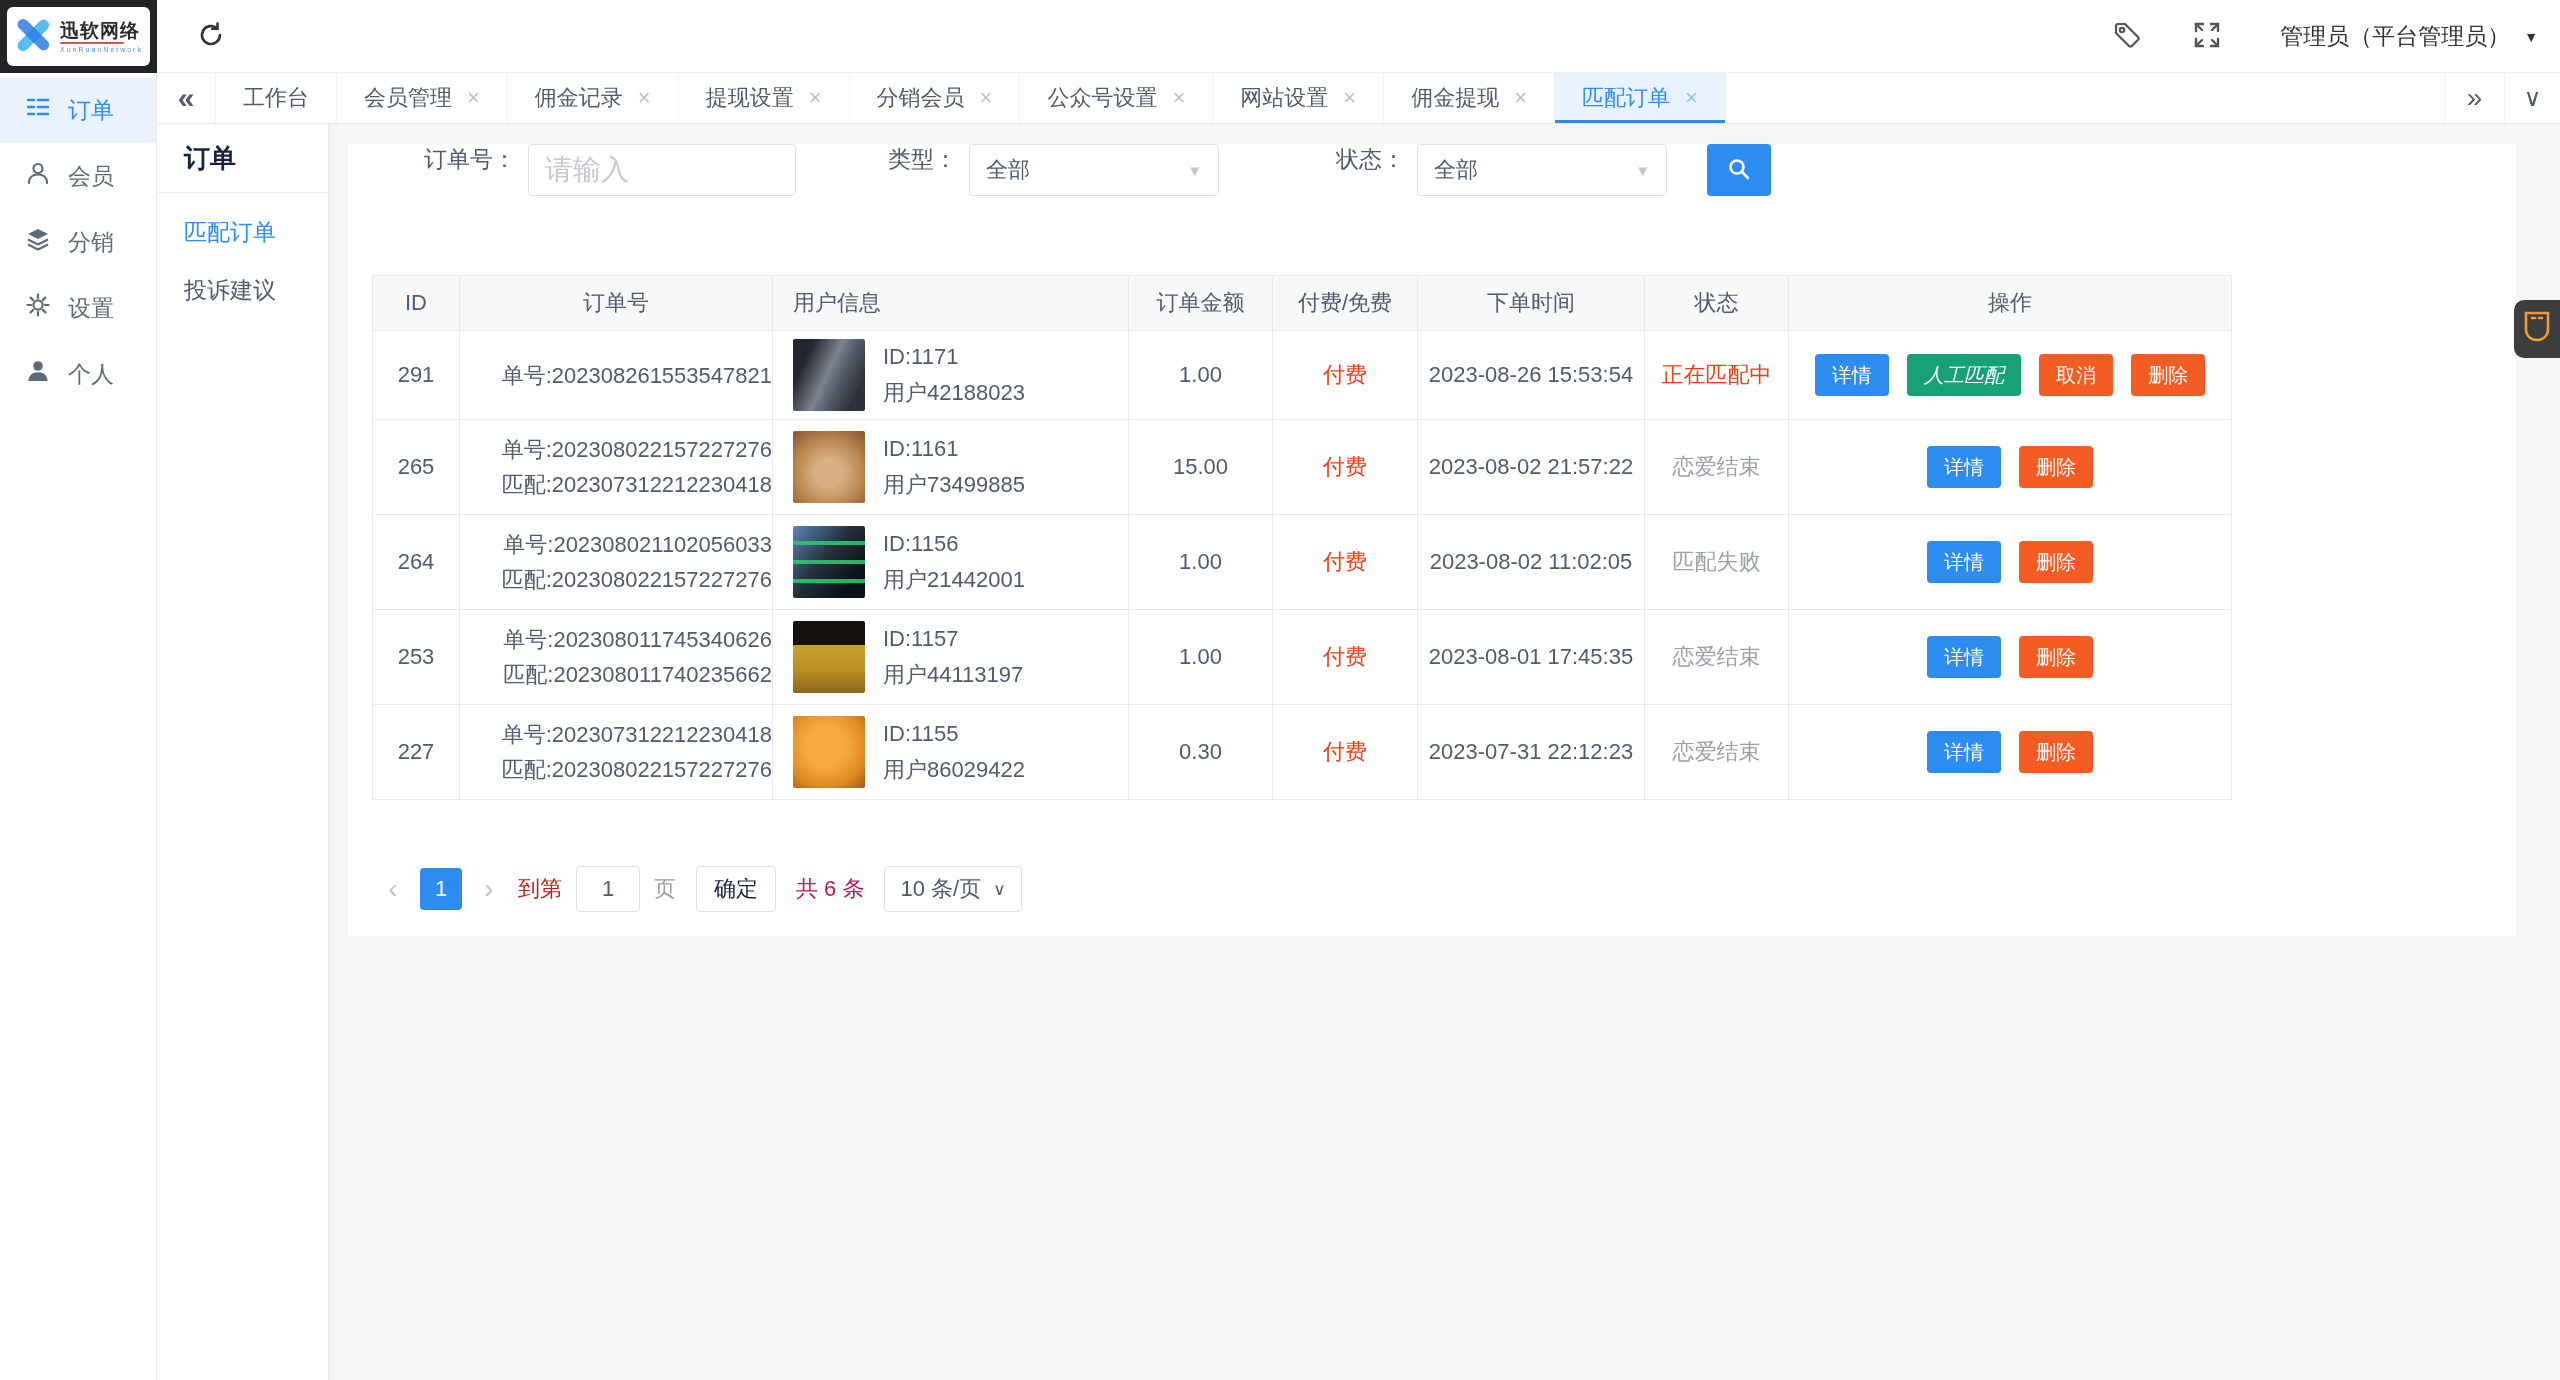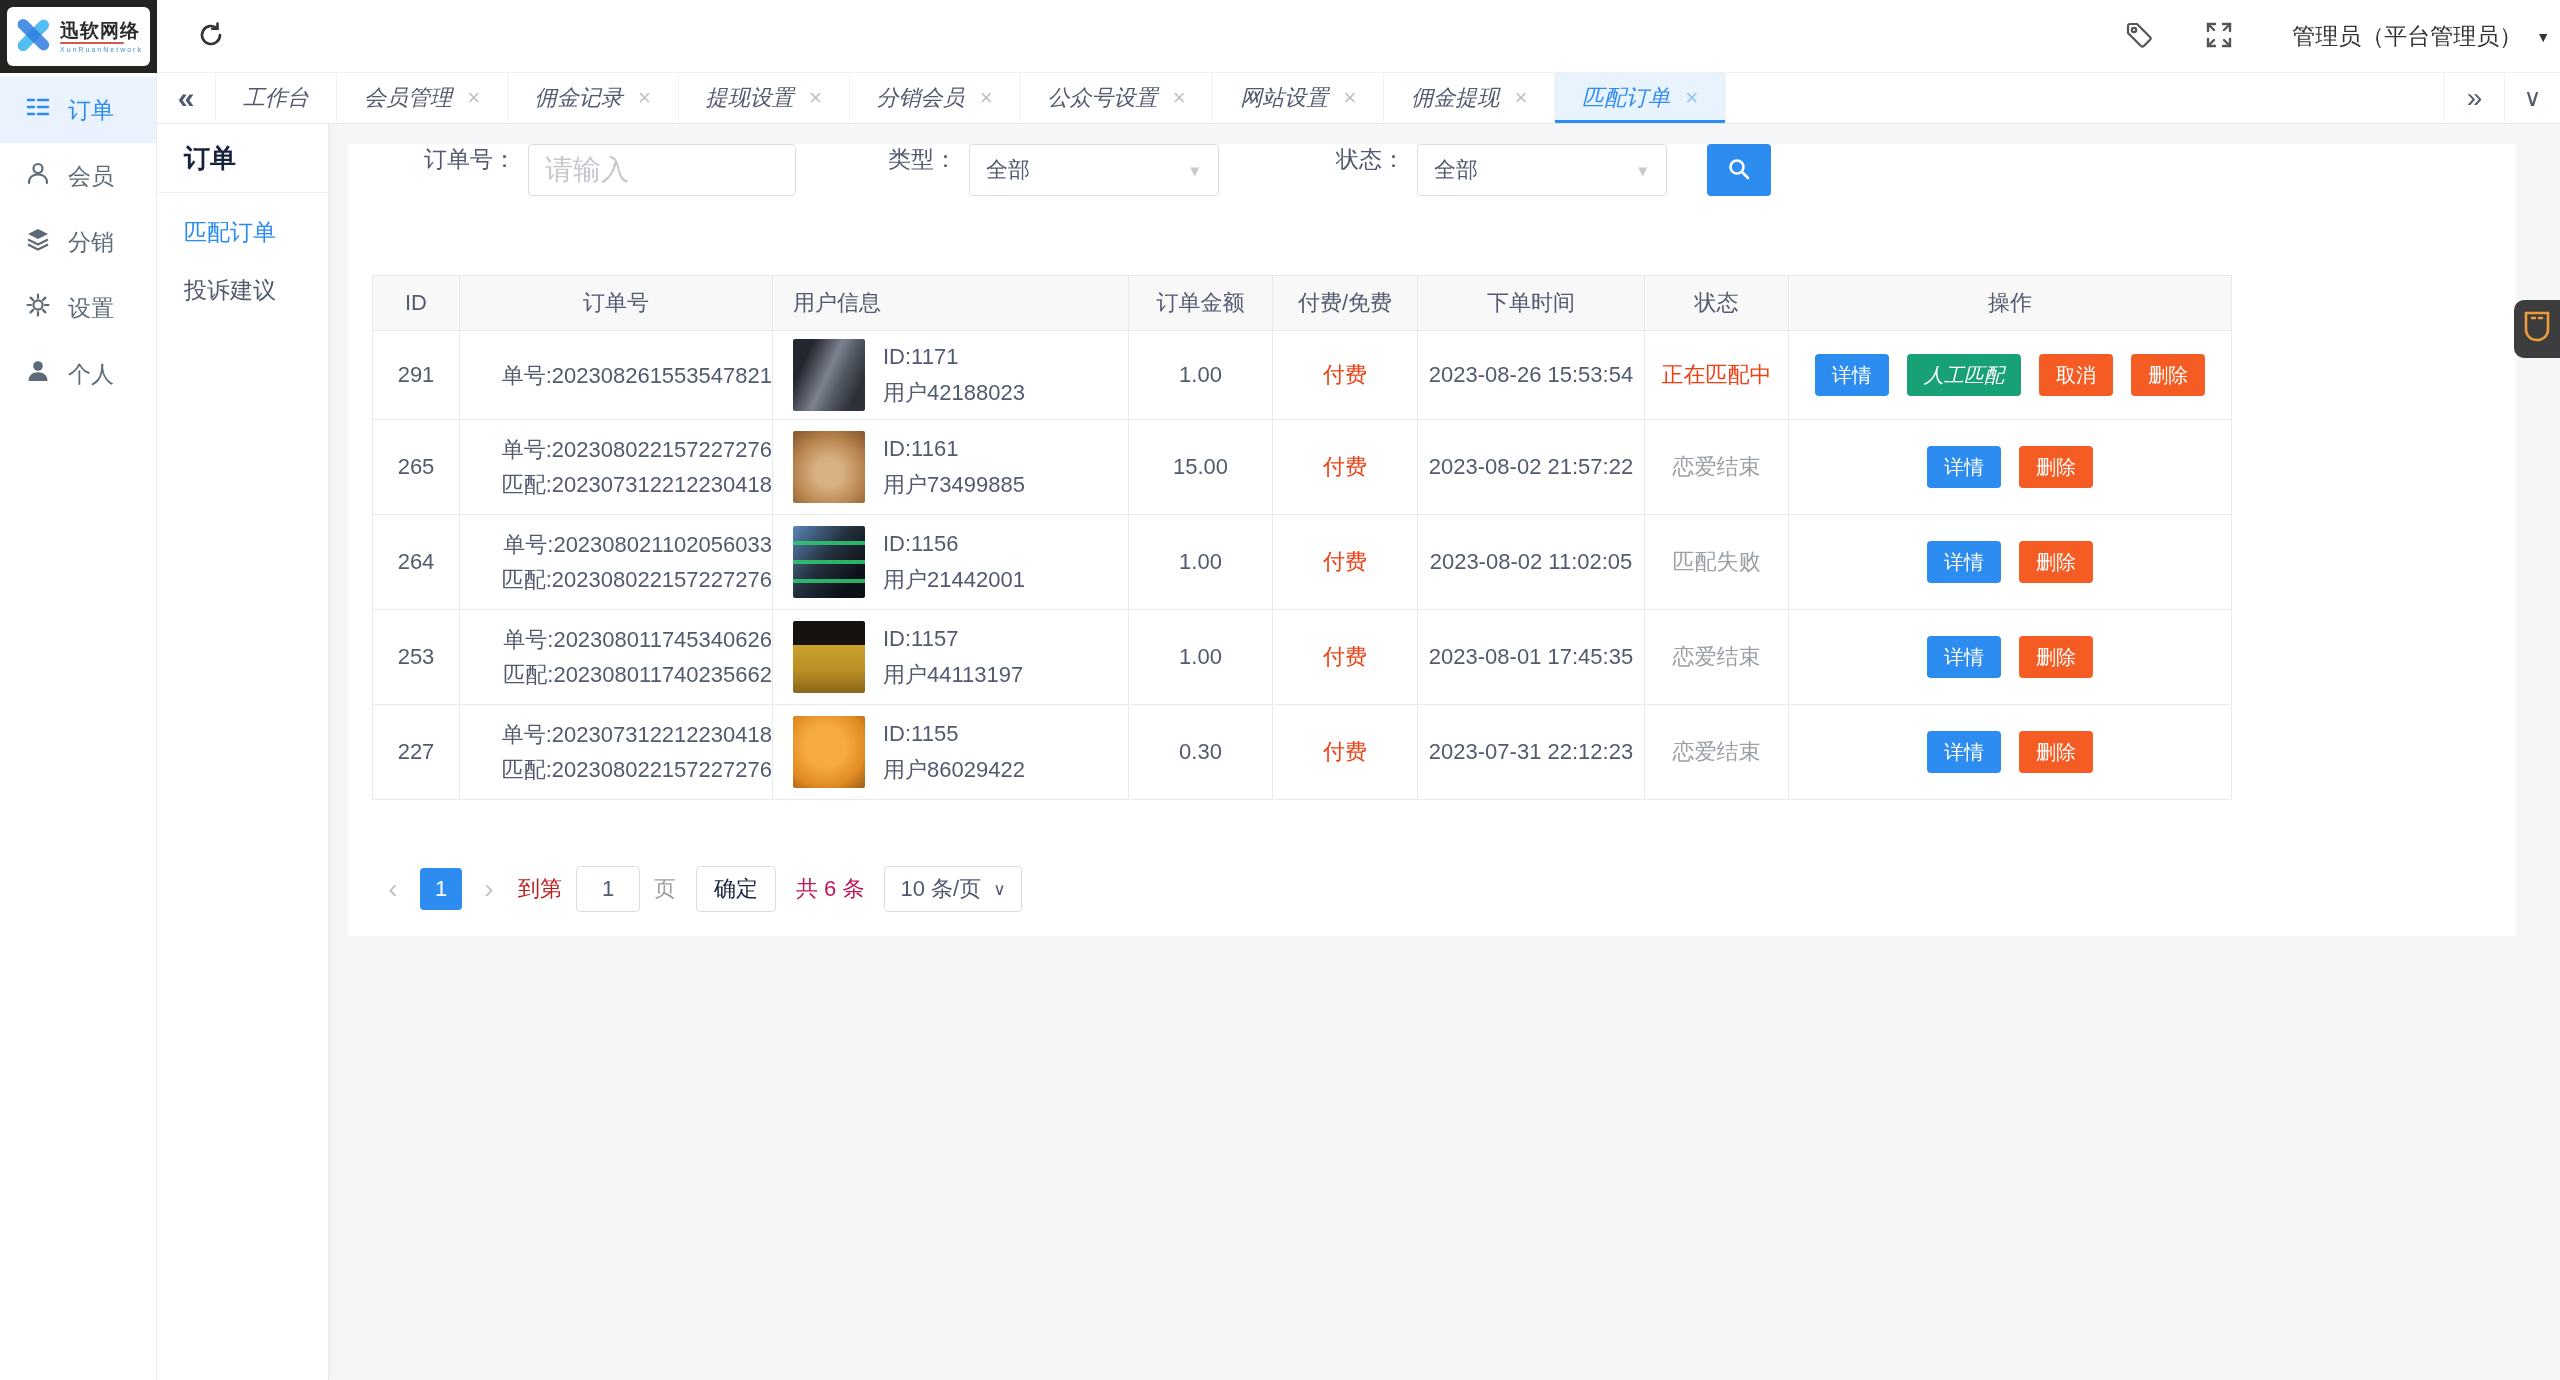--- a/index.html
+++ b/index.html
@@ -9,32 +9,32 @@
 
   
   .topbar { position:absolute; top:0; left:0; right:0; height:73px; background:#fff; border-bottom:1px solid #f0f0f0; z-index:6; }
   .logo-block { position:absolute; left:0; top:0; width:157px; height:73px; background:#232323; display:flex; align-items:center; justify-content:center; }
   .logo-card { width:143px; height:59px; background:#fff; border-radius:6px; display:flex; align-items:center; justify-content:center; gap:8px; }
   .logo-text { display:flex; flex-direction:column; align-items:flex-start; }
   .logo-t1 { font-size:19px; font-weight:bold; color:#2b2b2b; letter-spacing:1px; line-height:20px; }
   .logo-swoosh { width:64px; height:2px; background:#d9534f; border-radius:2px; margin:1px 0 2px; }
   .logo-t2 { font-size:7px; color:#4a90d9; letter-spacing:2px; }
   .refresh-btn { position:absolute; left:194px; top:20px; width:34px; height:34px; display:flex; align-items:center; justify-content:center; cursor:pointer; }
-  .topbar-right { position:absolute; right:10px; top:0; height:73px; display:flex; align-items:center; }
+  .topbar-right { position:absolute; right:22px; top:0; height:73px; display:flex; align-items:center; }
   .tb-icon { width:34px; height:34px; display:flex; align-items:center; justify-content:center; cursor:pointer; }
   .tag-ic { margin-right:46px; }
   .fs-ic { margin-right:56px; }
   .user-chip { display:flex; align-items:center; gap:14px; cursor:pointer; }
   .user-name { font-size:23px; color:#333; }
   .user-caret { font-size:14px; color:#333; }
 
   
   .tabbar { position:absolute; top:73px; left:157px; right:0; height:51px; background:#fff; border-bottom:1px solid #e8e8e8; display:flex; align-items:stretch; z-index:5; }
   .tab-collapse { width:58px; display:flex; align-items:center; justify-content:center; font-size:30px; font-weight:bold; color:#515a6e; cursor:pointer; }
-  .tabs { display:flex; align-items:stretch;font-style:italic; }
+  .tabs { display:flex; align-items:stretch; }
   .tab { position:relative; display:flex; align-items:center; gap:15px; padding:0 27px; font-size:22px; color:#515a6e; border-left:1px solid #f2f2f2; cursor:pointer; white-space:nowrap; }
   .tab:last-child { border-right:1px solid #f2f2f2; }
   .tab .x { font-size:22px; color:#bfbfbf; line-height:1; }
   .tab.active { background:#e8f3fe; color:#2d8cf0; }
   .tab.active::after { content:''; position:absolute; left:0; right:0; bottom:0; height:3px; background:#2d8cf0; }
   .tab.active .x { color:#8fc4f4; }
   .tabbar-right { margin-left:auto; display:flex; align-items:stretch; }
   .tab-more { width:60px; display:flex; align-items:center; justify-content:center; font-size:28px; color:#515a6e; border-left:1px solid #f2f2f2; cursor:pointer; }
   .tab-drop { width:56px; display:flex; align-items:center; justify-content:center; font-size:24px; color:#515a6e; border-left:1px solid #f2f2f2; cursor:pointer; }
 

